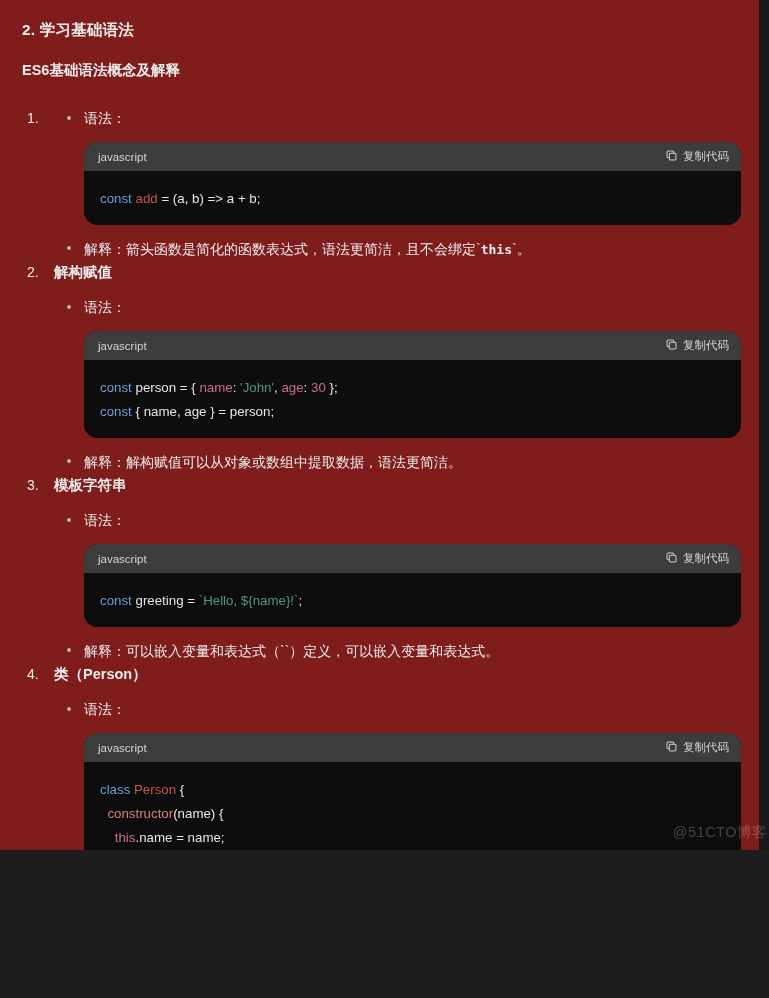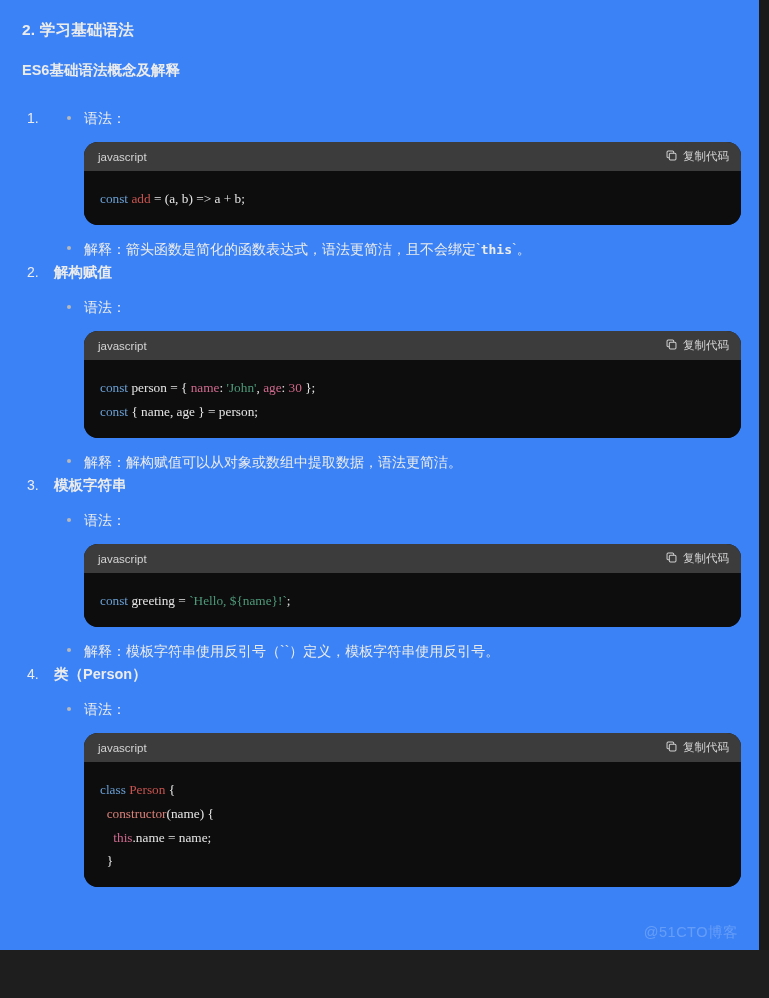--- a/index.html
+++ b/index.html
@@ -10,22 +10,22 @@
     overflow: hidden;
   }
   body {
     font-family: "Liberation Sans", "DejaVu Sans", sans-serif;
     color: #ececec;
   }
 
   #page {
     position: relative;
     width: 769px;
-    height: 950px;
-    background: #3b82f6;
+    height: 850px;
+    background: #7f1d1d;
     overflow: hidden;
   }
 
   
   #scroll-gutter {
     position: absolute;
     top: 0; right: 0;
     width: 10px; height: 998px;
     background: #191919;
   }
@@ -144,21 +144,21 @@
   }
   .copy-icon {
     display: inline-block;
     width: 13px; height: 13px;
     position: relative;
   }
   .copy-icon svg { display: block; }
 
   .code-body {
     padding: 16px 16px 14px 16px;
-    font-family: Liberation Serif, serif;
+    font-family: Liberation Sans, sans-serif;
     font-size: 13.3px;
     line-height: 1.78;
     color: #e6e6e6;
     white-space: pre;
     overflow: hidden;
     background: #0d0d0d;
   }
   .code-body .ln { display: block; }
 
   
@@ -184,21 +184,21 @@
     align-items: center;
     justify-content: center;
     cursor: pointer;
     box-shadow: 0 2px 6px rgba(0,0,0,0.45);
   }
   #scroll-down-btn svg { display: block; }
 
   
   #watermark {
     position: absolute;
-    right: 31px;
+    right: 2px;
     bottom: 8px;
     font-size: 14.5px;
     color: rgba(255,255,255,0.22);
     letter-spacing: 0.5px;
     user-select: none;
     font-family: "Liberation Sans", sans-serif;
   }
 </style>
 </head>
 <body>
@@ -283,21 +283,21 @@
                         <path d="M10.7 5.3V3.9a1.4 1.4 0 0 0-1.4-1.4H3.9A1.4 1.4 0 0 0 2.5 3.9v5.4a1.4 1.4 0 0 0 1.4 1.4h1.4"></path>
                       </svg>
                     </span>
                     <span>复制代码</span>
                   </div>
                 </div>
                 <div class="code-body"><span class="ln"><span class="tk-kw">const</span><span class="tk-plain"> greeting = </span><span class="tk-str">`Hello, ${name}!`</span><span class="tk-plain">;</span></span></div>
               </div>
             </li>
             <li class="sub-item" style="margin-top: 13px;">
-              <div class="explain"><span>解释：模板字符串使用反引号（``）定义，模板字符串使用反引号。</span></div>
+              <div class="explain"><span>解释：可以嵌入变量和表达式（``）定义，可以嵌入变量和表达式。</span></div>
             </li>
           </ul>
         </li>
         <li class="topic">
           <span class="topic-num">4.</span>
           <div class="topic-head">类（Person）</div>
           <ul class="sub">
             <li class="sub-item">
               <div class="sub-label">语法：</div>
               <div class="codeblock">

